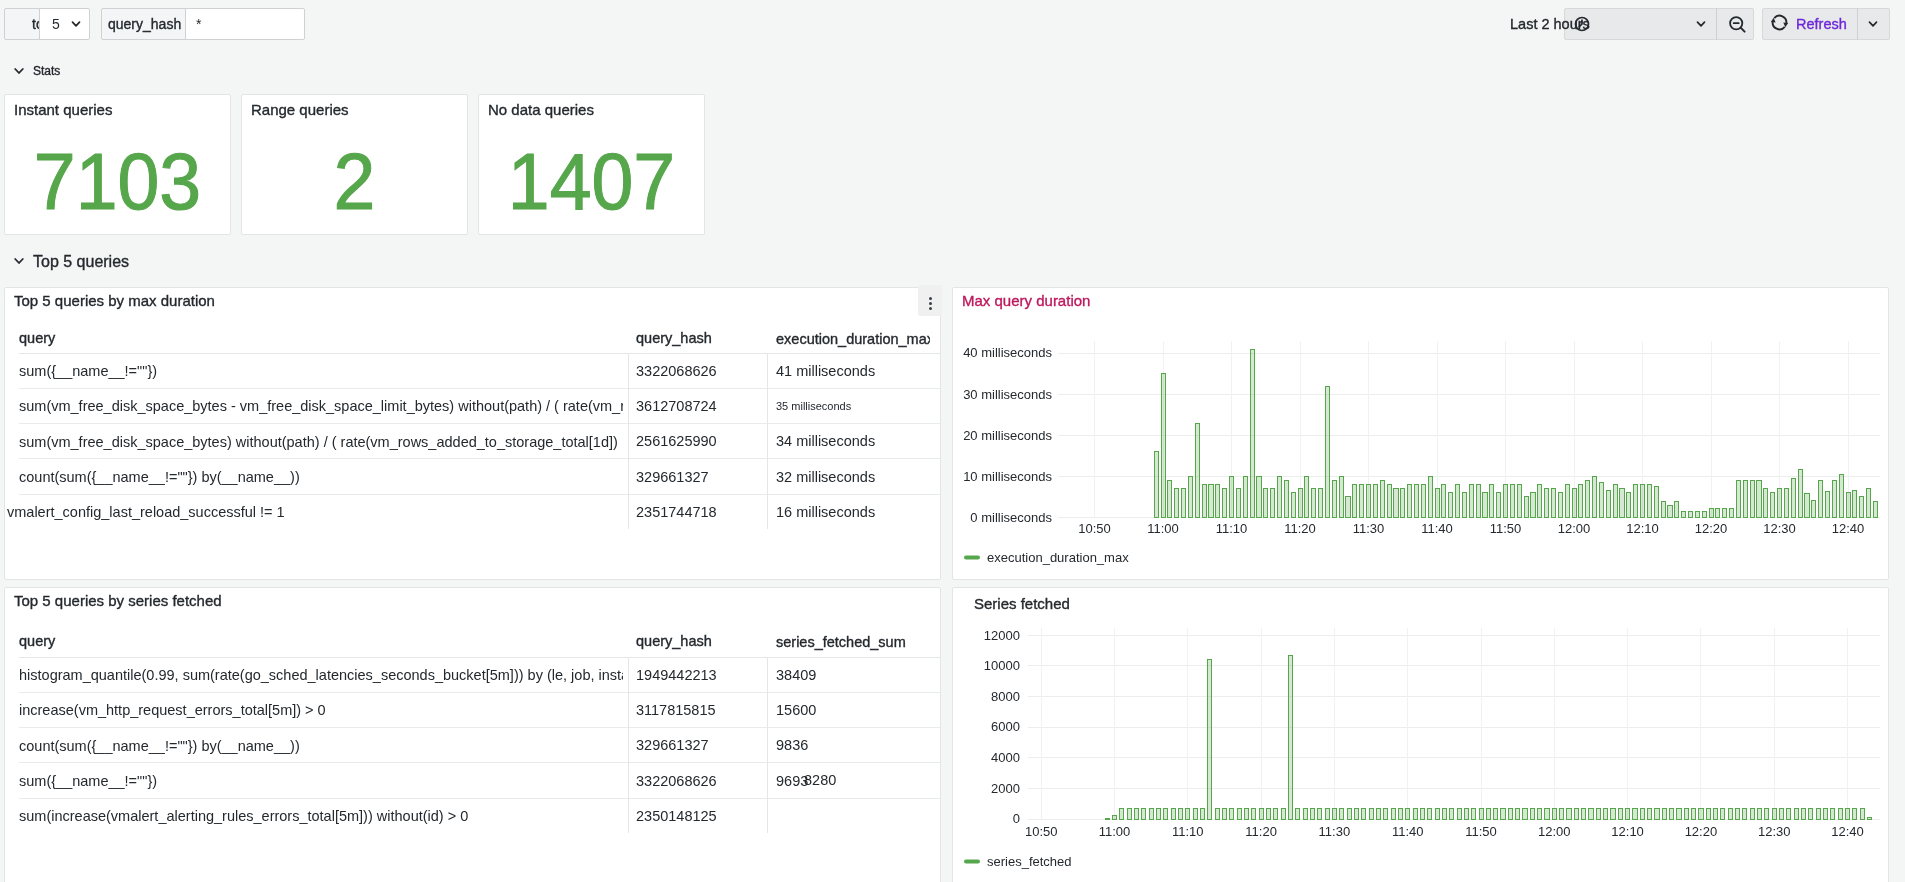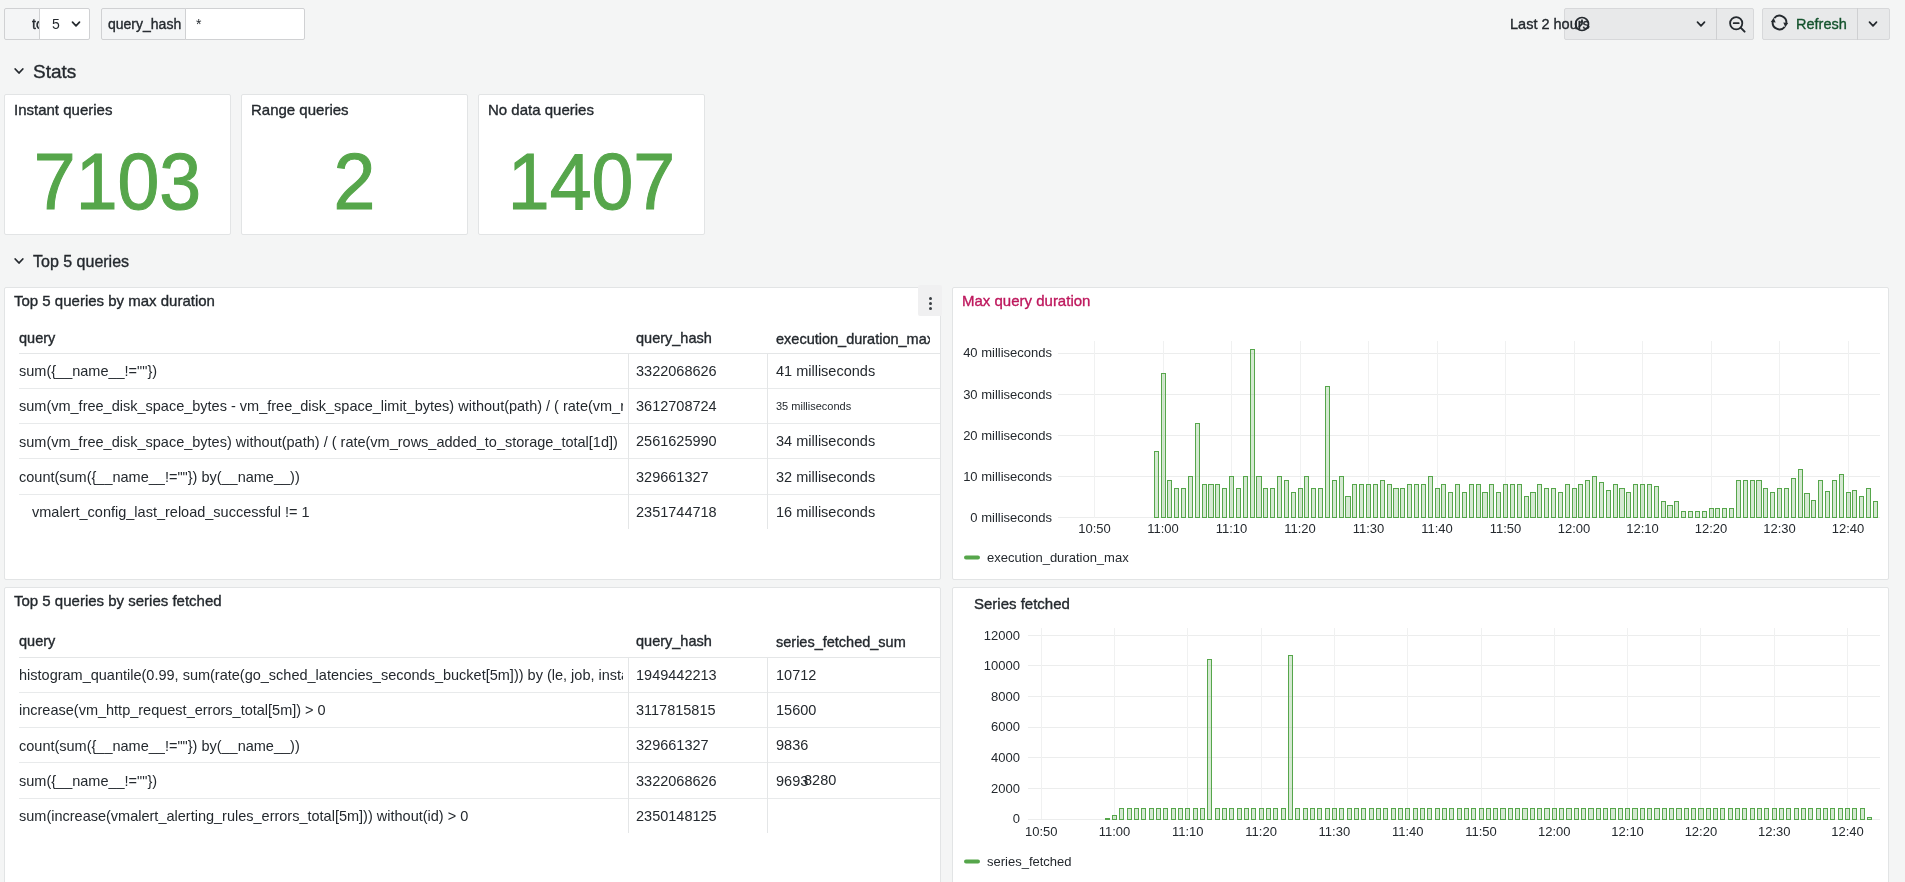--- a/index.html
+++ b/index.html
@@ -37,29 +37,29 @@
 <path d="M5.7 8.2 L10.7 8.2" stroke="#24292e" stroke-width="1.8" stroke-linecap="round"></path>
 <path d="M12.9 12.9 L16.6 16.6" stroke="#24292e" stroke-width="2" stroke-linecap="round"></path>
 </svg>
 <div class="abs" style="left:1762px;top:8px;width:128px;height:32px;background:#e8e9ea;border:1px solid #d7d8da;border-radius:2px;box-sizing:border-box;"></div>
 <svg style="left:1770px;top:13px" width="19" height="19" viewBox="0 0 20 20">
 <path d="M4.48 5.37 A 7.2 7.2 0 0 1 17.09 11.25" fill="none" stroke="#24292e" stroke-width="2.0"></path>
 <path d="M15.52 14.63 A 7.2 7.2 0 0 1 2.91 8.75" fill="none" stroke="#24292e" stroke-width="2.0"></path>
 <path d="M0.9 9.4 L6.0 9.9 L3.8 5.0 Z" fill="#24292e"></path>
 <path d="M19.1 10.6 L14.0 10.1 L16.2 15.0 Z" fill="#24292e"></path>
 </svg>
-<div class="t md" style="left:1796.0px;top:13.5px;font-size:14.5px;line-height:21px;color:#14532d;">Refresh</div>
+<div class="t md" style="left:1796.0px;top:13.5px;font-size:14.5px;line-height:21px;color:#6d28d9;">Refresh</div>
 <div class="abs" style="left:1857px;top:8px;width:1px;height:32px;background:#cfd0d2;"></div>
 <svg style="left:1867px;top:18px" width="12" height="12" viewBox="0 0 12 12">
     <path d="M2.5 4.2 L6 7.8 L9.5 4.2" fill="none" stroke="#24292e" stroke-width="1.7" stroke-linecap="round" stroke-linejoin="round"></path>
   </svg>
 <svg style="left:12px;top:64px" width="14" height="14" viewBox="0 0 14 14">
     <path d="M3.2 5.0 L7 9.0 L10.8 5.0" fill="none" stroke="#24292e" stroke-width="1.8" stroke-linecap="round" stroke-linejoin="round"></path>
   </svg>
-<div class="t md" style="left:33.0px;top:59.5px;font-size:19px;line-height:23px;color:#24292e;">Stats</div>
+<div class="t md" style="left:33.0px;top:59.5px;font-size:12px;line-height:23px;color:#24292e;">Stats</div>
 <svg style="left:12px;top:254px" width="14" height="14" viewBox="0 0 14 14">
     <path d="M3.2 5.0 L7 9.0 L10.8 5.0" fill="none" stroke="#24292e" stroke-width="1.8" stroke-linecap="round" stroke-linejoin="round"></path>
   </svg>
 <div class="t md" style="left:33.0px;top:249.5px;font-size:16px;line-height:23px;color:#24292e;">Top 5 queries</div>
 <div class="panel" style="left:4px;top:94px;width:225px;height:139px;"></div>
 <div class="t md" style="left:14.0px;top:98.8px;font-size:15px;line-height:22px;color:#24292e;">Instant queries</div>
 <div class="t" style="left:4px;top:142.3px;width:227px;text-align:center;font-size:80px;line-height:80px;color:#56a64b;font-weight:400;-webkit-text-stroke:1.1px #56a64b;transform:scaleX(0.94);">7103</div>
 <div class="panel" style="left:241px;top:94px;width:225px;height:139px;"></div>
 <div class="t md" style="left:251.0px;top:98.8px;font-size:15px;line-height:22px;color:#24292e;">Range queries</div>
 <div class="t" style="left:241px;top:142.3px;width:227px;text-align:center;font-size:80px;line-height:80px;color:#56a64b;font-weight:400;-webkit-text-stroke:1.1px #56a64b;transform:scaleX(0.94);">2</div>
@@ -85,34 +85,34 @@
 <div class="t " style="left:776.0px;top:395.9px;font-size:11px;line-height:21px;color:#24292e;">35 milliseconds</div>
 <div class="abs" style="left:19px;top:423.1px;width:921px;height:1px;background:#e8eaeb;"></div>
 <div class="t" style="left:19px;top:431.7px;font-size:14.5px;line-height:20px;width:604px;overflow:hidden;">sum(vm_free_disk_space_bytes) without(path) / ( rate(vm_rows_added_to_storage_total[1d])</div>
 <div class="t " style="left:636.0px;top:431.2px;font-size:14.5px;line-height:21px;color:#24292e;">2561625990</div>
 <div class="t " style="left:776.0px;top:431.2px;font-size:14.5px;line-height:21px;color:#24292e;">34 milliseconds</div>
 <div class="abs" style="left:19px;top:458.4px;width:921px;height:1px;background:#e8eaeb;"></div>
 <div class="t" style="left:19px;top:467.0px;font-size:14.5px;line-height:20px;width:604px;overflow:hidden;">count(sum({__name__!=""}) by(__name__))</div>
 <div class="t " style="left:636.0px;top:466.5px;font-size:14.5px;line-height:21px;color:#24292e;">329661327</div>
 <div class="t " style="left:776.0px;top:466.5px;font-size:14.5px;line-height:21px;color:#24292e;">32 milliseconds</div>
 <div class="abs" style="left:19px;top:493.7px;width:921px;height:1px;background:#e8eaeb;"></div>
-<div class="t" style="left:32px;top:502.3px;font-size:14.5px;line-height:20px;width:604px;overflow:hidden;">vmalert_config_last_reload_successful != 1</div>
+<div class="t" style="left:7px;top:502.3px;font-size:14.5px;line-height:20px;width:604px;overflow:hidden;">vmalert_config_last_reload_successful != 1</div>
 <div class="t " style="left:636.0px;top:501.8px;font-size:14.5px;line-height:21px;color:#24292e;">2351744718</div>
 <div class="t " style="left:776.0px;top:501.8px;font-size:14.5px;line-height:21px;color:#24292e;">16 milliseconds</div>
 <div class="abs" style="left:627.5px;top:352.5px;width:1px;height:176.5px;background:#e4e6e7;"></div>
 <div class="abs" style="left:766.5px;top:352.5px;width:1px;height:176.5px;background:#e4e6e7;"></div>
 <div class="panel" style="left:4px;top:587px;width:935px;height:340px;"></div>
 <div class="t md" style="left:14.0px;top:590.3px;font-size:15px;line-height:22px;color:#24292e;">Top 5 queries by series fetched</div>
 <div class="t md" style="left:19.0px;top:631.0px;font-size:14.5px;line-height:21px;color:#24292e;">query</div>
 <div class="t md" style="left:636.0px;top:631.0px;font-size:14.5px;line-height:21px;color:#24292e;">query_hash</div>
 <div class="t md" style="left:776px;top:631.5px;font-size:14.5px;line-height:20px;width:154px;overflow:hidden;">series_fetched_sum</div>
 <div class="abs" style="left:19px;top:656.5px;width:921px;height:1px;background:#e4e6e7;"></div>
 <div class="t" style="left:19px;top:665.1px;font-size:14.5px;line-height:20px;width:604px;overflow:hidden;">histogram_quantile(0.99, sum(rate(go_sched_latencies_seconds_bucket[5m])) by (le, job, instance))</div>
 <div class="t " style="left:636.0px;top:664.6px;font-size:14.5px;line-height:21px;color:#24292e;">1949442213</div>
-<div class="t " style="left:776.0px;top:664.6px;font-size:14.5px;line-height:21px;color:#24292e;">10712</div>
+<div class="t " style="left:776.0px;top:664.6px;font-size:14.5px;line-height:21px;color:#24292e;">38409</div>
 <div class="abs" style="left:19px;top:691.8px;width:921px;height:1px;background:#e8eaeb;"></div>
 <div class="t" style="left:19px;top:700.4px;font-size:14.5px;line-height:20px;width:604px;overflow:hidden;">increase(vm_http_request_errors_total[5m]) &gt; 0</div>
 <div class="t " style="left:636.0px;top:699.9px;font-size:14.5px;line-height:21px;color:#24292e;">3117815815</div>
 <div class="t " style="left:776.0px;top:699.9px;font-size:14.5px;line-height:21px;color:#24292e;">15600</div>
 <div class="abs" style="left:19px;top:727.1px;width:921px;height:1px;background:#e8eaeb;"></div>
 <div class="t" style="left:19px;top:735.7px;font-size:14.5px;line-height:20px;width:604px;overflow:hidden;">count(sum({__name__!=""}) by(__name__))</div>
 <div class="t " style="left:636.0px;top:735.2px;font-size:14.5px;line-height:21px;color:#24292e;">329661327</div>
 <div class="t " style="left:776.0px;top:735.2px;font-size:14.5px;line-height:21px;color:#24292e;">9836</div>
 <div class="abs" style="left:19px;top:762.4px;width:921px;height:1px;background:#e8eaeb;"></div>
 <div class="t" style="left:19px;top:771.0px;font-size:14.5px;line-height:20px;width:604px;overflow:hidden;">sum({__name__!=""})</div>

